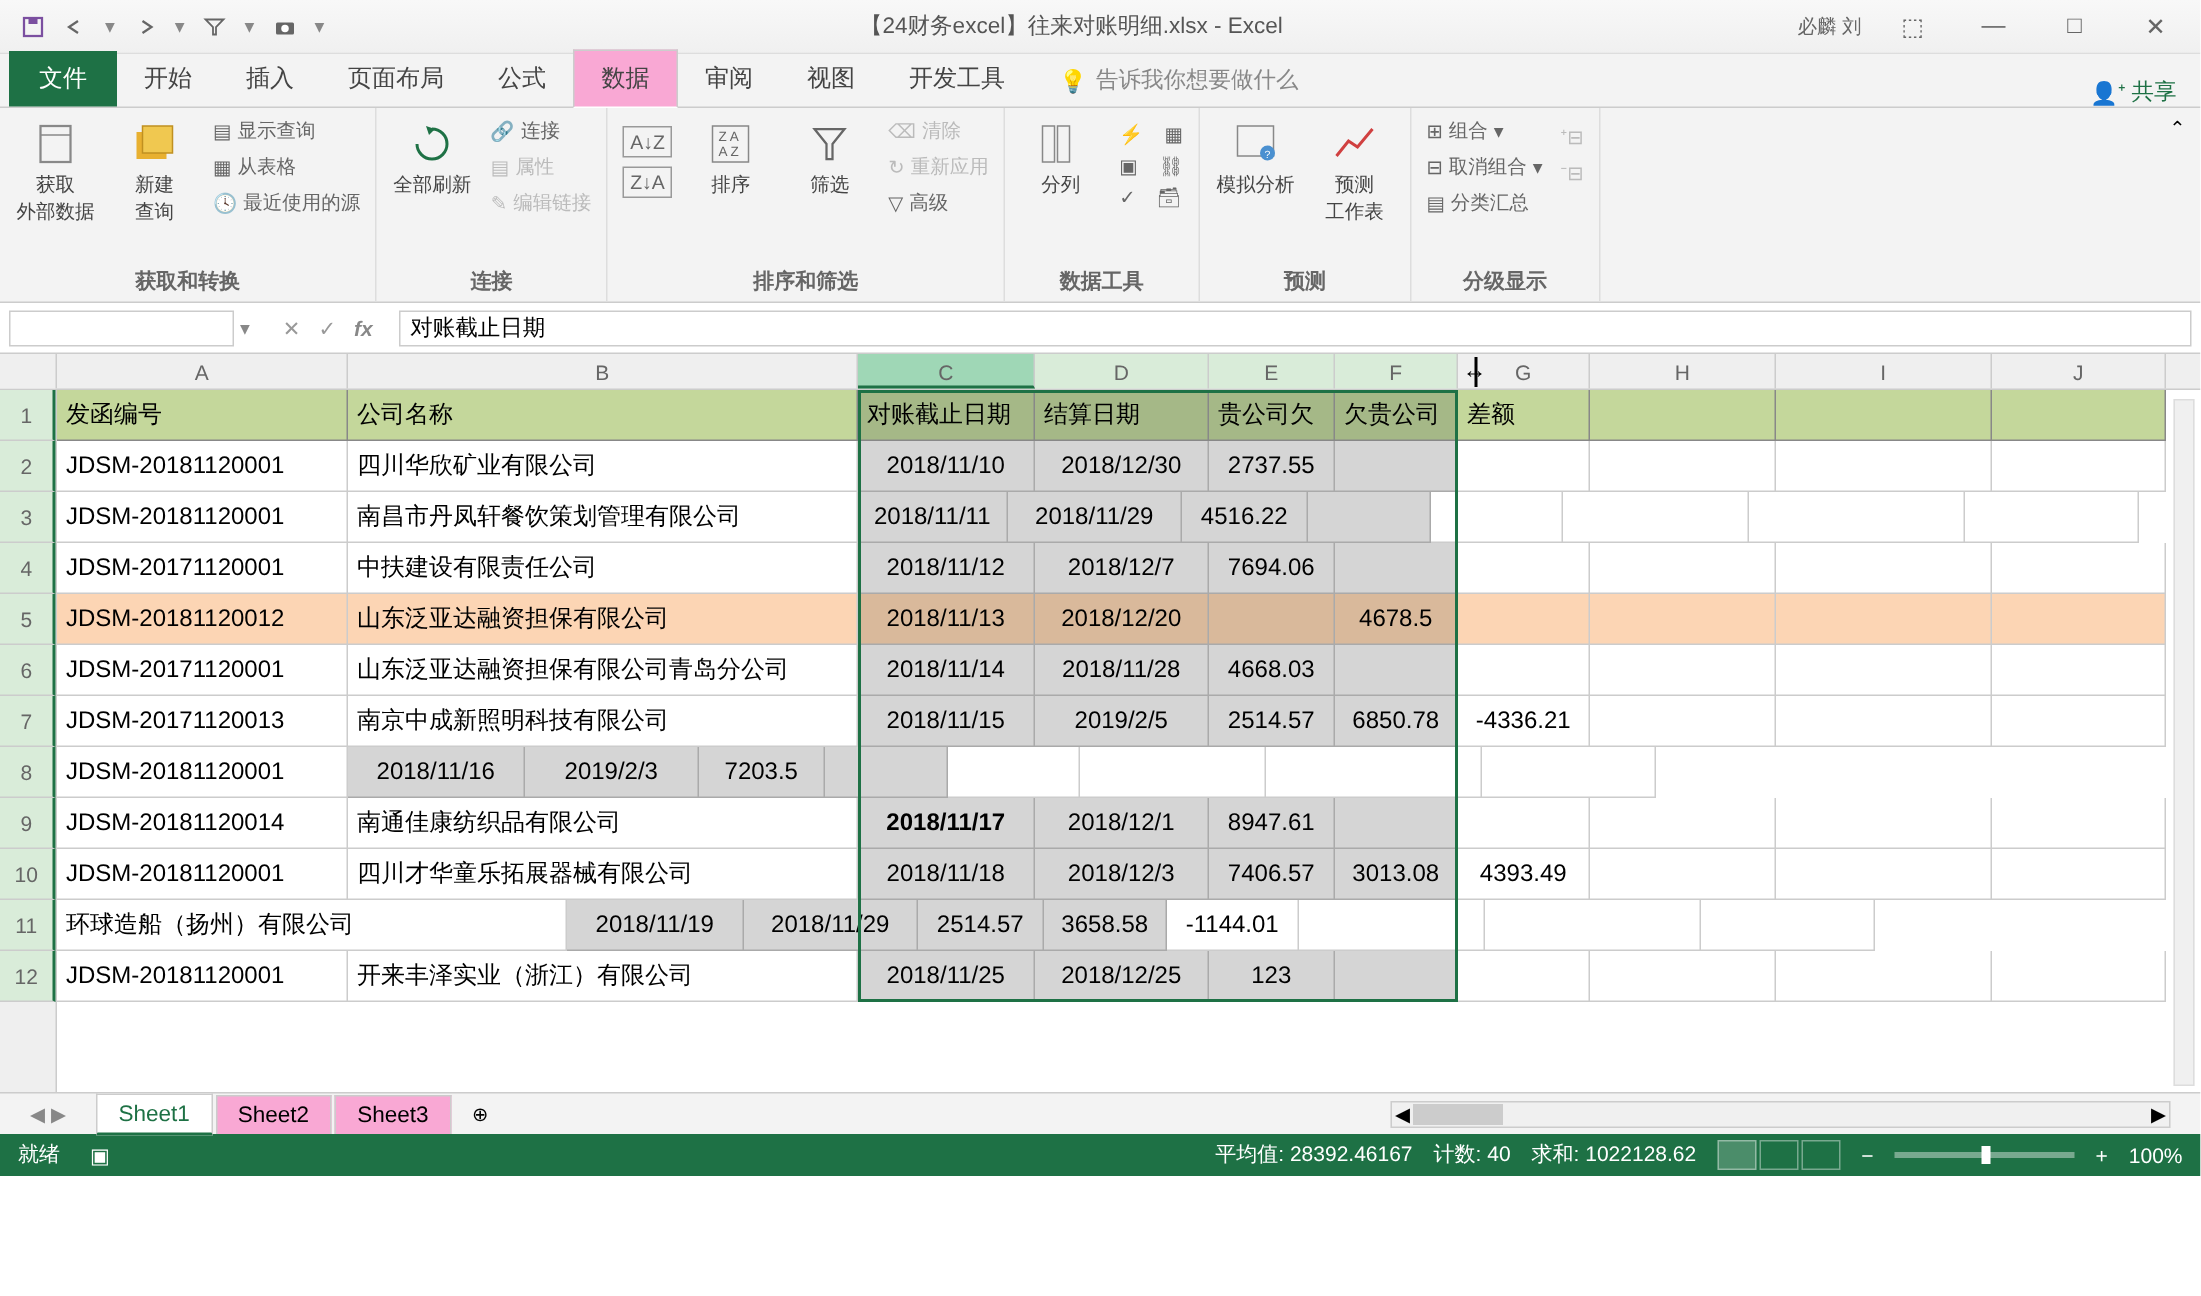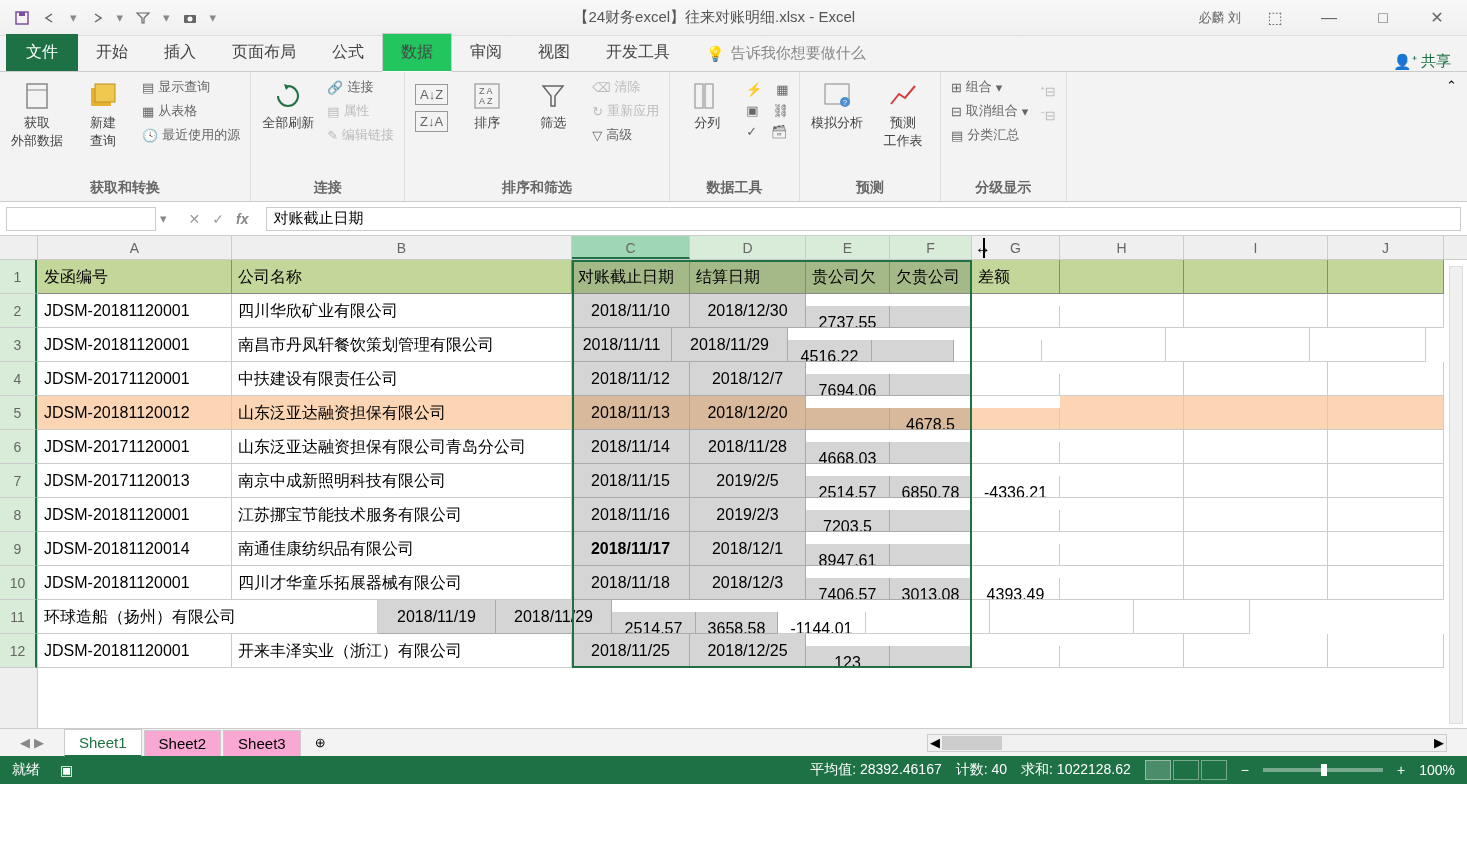--- a/index.html
+++ b/index.html
@@ -10,21 +10,21 @@
 .qat { display:flex; gap:12px; padding:0 14px; align-items:center; }
 .qat-ico { width:16px; height:16px; display:inline-block; }
 .title-center { flex:1; text-align:center; color:#555; font-size:15px; }
 .title-right { display:flex; align-items:center; gap:14px; padding-right:10px; color:#666; }
 .win-btn { width:40px; text-align:center; font-size:16px; color:#666; }
 
 
 .ribbon-tabs { height:36px; background:#f3f3f3; display:flex; align-items:flex-end; padding:0 6px; border-bottom:1px solid #ccc; }
 .rtab { padding:8px 18px; font-size:16px; color:#444; cursor:pointer; }
 .rtab.file { background:#1e7145; color:#fff; padding:8px 20px; }
-.rtab.active { background:#22c55e; border:1px solid #ccc; border-bottom:1px solid #fff; margin-bottom:-1px; }
+.rtab.active { background:#f9a8d4; border:1px solid #ccc; border-bottom:1px solid #fff; margin-bottom:-1px; }
 .tellme { display:flex; align-items:center; gap:6px; color:#888; font-size:15px; }
 .share { margin-left:auto; color:#1e7145; display:flex; align-items:center; gap:4px; padding-right:10px; font-size:15px; }
 
 
 .ribbon { height:130px; background:#f3f3f3; display:flex; border-bottom:1px solid #ccc; overflow:hidden; }
 .rgroup { border-right:1px solid #ddd; padding:4px 6px 2px 6px; display:flex; flex-direction:column; }
 .rgroup-body { flex:1; display:flex; align-items:flex-start; gap:4px; }
 .rgroup-label { text-align:center; font-size:14px; color:#666; padding:2px 0;font-weight:bold; }
 .bigbtn { width:62px; display:flex; flex-direction:column; align-items:center; gap:2px; font-size:13px; color:#444; text-align:center; padding-top:4px; }
 .bigbtn svg { width:32px; height:32px; }
@@ -49,21 +49,21 @@
 .rh { height:34px; text-align:center; font-size:14px; color:#666; line-height:34px; border-bottom:1px solid #ccc; }
 .rh.sel { background:#d9ecd9; border-right:2px solid #1e7145; }
 .cells { position:absolute; top:24px; left:38px; right:0; bottom:0; overflow:hidden; }
 .row { display:flex; height:34px; }
 .cell { border-right:1px solid #ccc; border-bottom:1px solid #ccc; padding:0 6px; font-size:16px; line-height:34px; overflow:hidden; white-space:nowrap; }
 .row.header .cell { background:#c4d79b; font-weight:normal; border-right:1px solid #888; border-bottom:1px solid #888; }
 .row.highlight .cell { background:#fcd5b4; }
 .cell.selrange { background:#d5d5d5; border-color:#aaa; }
 .row.header .cell.selrange { background:#a5b887 !important; }
 .row.highlight .cell.selrange { background:#d9b99b !important; }
-.cell.num { text-align:right;margin-top:12px; }
+.cell.num { text-align:right; }
 .cell.center { text-align:center; }
 .sel-border { position:absolute; border:2px solid #1e7145; pointer-events:none; }
 
 
 .resize-cursor { position:absolute; width:20px; height:20px; z-index:10; }
 .resize-cursor::before { content:''; position:absolute; left:9px; top:0; width:2px; height:20px; background:#000; }
 .resize-cursor::after { content:'↔'; position:absolute; left:1px; top:1px; font-size:16px; color:#000; font-weight:bold; }
 
 
 .sheettabs { height:28px; background:#f3f3f3; border-top:1px solid #ccc; display:flex; align-items:center; padding:0 20px; }
@@ -446,21 +446,20 @@
         <div class="cell  center selrange" style="width: 116px;">2019/2/5</div>
         <div class="cell num center selrange" style="width: 84px;">2514.57</div>
         <div class="cell num center selrange" style="width: 82px;">6850.78</div>
         <div class="cell num center" style="width: 88px;">-4336.21</div>
         <div class="cell  center" style="width: 124px;"></div>
         <div class="cell  center" style="width: 144px;"></div>
         <div class="cell  center" style="width: 116px;"></div>
       </div>
       <div class="row">
         <div class="cell " style="width: 194px;">JDSM-20181120001</div>
-        <div class="cell " style="width: 340px;">江苏挪宝节能技术服务有限公司</div>
         <div class="cell  center selrange" style="width: 118px;">2018/11/16</div>
         <div class="cell  center selrange" style="width: 116px;">2019/2/3</div>
         <div class="cell num center selrange" style="width: 84px;">7203.5</div>
         <div class="cell num center selrange" style="width: 82px;"></div>
         <div class="cell num center" style="width: 88px;"></div>
         <div class="cell  center" style="width: 124px;"></div>
         <div class="cell  center" style="width: 144px;"></div>
         <div class="cell  center" style="width: 116px;"></div>
       </div>
       <div class="row">

